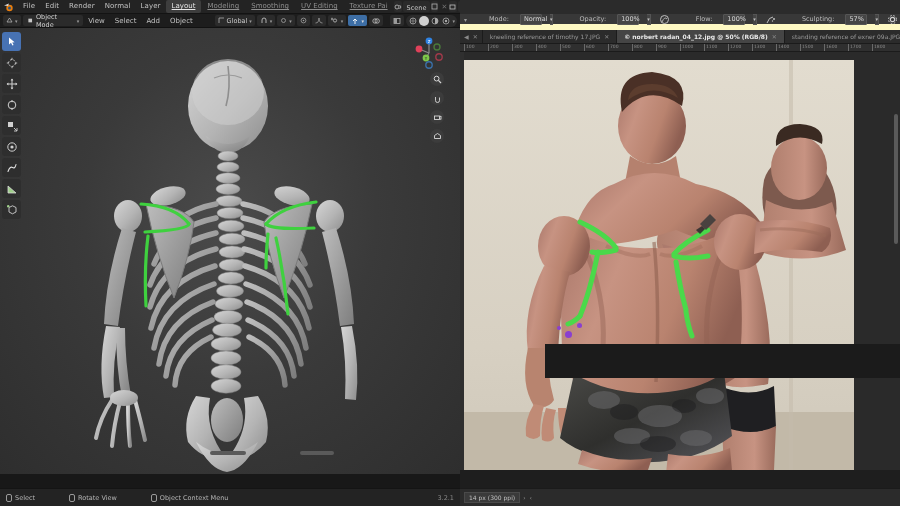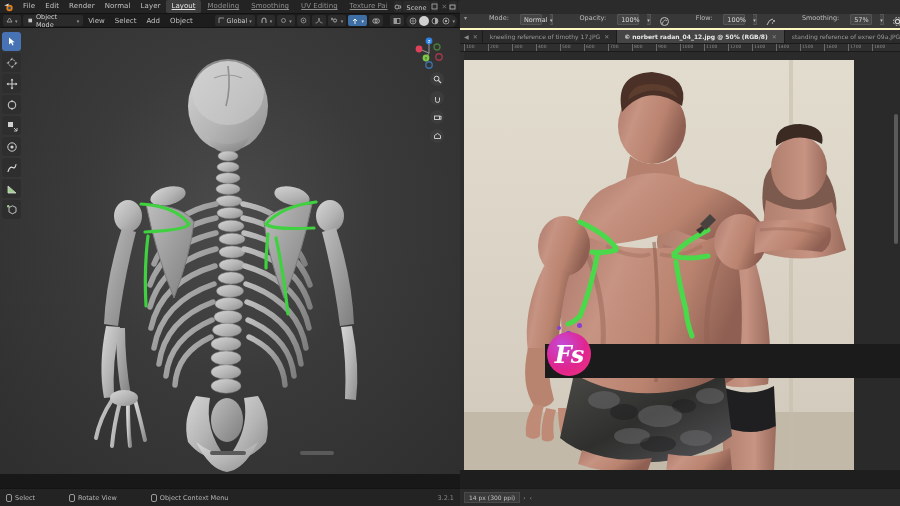--- a/index.html
+++ b/index.html
@@ -102,22 +102,22 @@
   #bl-scrollh {
     position:absolute; left:0; bottom:18px; width:460px; height:5px;
   }
   .sc-seg { position:absolute; height:4px; background:#5a5a5a; border-radius:2px; }
 
   
   #ps { position:absolute; left:460px; top:0; width:440px; height:506px;
         background:#1e1e1e; }
   #ps-titlebar { height:14px; background:#2b2b2b; }
   #ps-optionsbar {
-    height:16px; background:#383838; display:flex; align-items:flex-start;
-    padding-left:2px; gap:8px; border-bottom:2px solid #fef9c3;
+    height:16px; background:#383838; display:flex; align-items:center;
+    padding-left:2px; gap:8px; border-bottom:6px solid #fef9c3;
   }
   .ps-sep { width:1px; height:11px; background:#4a4a4a; margin:0 5px; }
   .ps-lbl { font-size:6.5px; color:#bcbcbc; margin-right:3px; }
   .ps-val {
     height:11px; background:#454545; border:1px solid #555; border-radius:1px;
     font-size:6.5px; color:#d8d8d8; display:flex; align-items:center;
     padding:0 3px; min-width:22px;
   }
   .ps-drop { width:9px; height:11px; background:#454545; border:1px solid #555;
              border-left:none; display:flex;align-items:center;justify-content:center; }
@@ -613,21 +613,21 @@
           <span style="font-size:5px;color:#c0c0c0">▾</span>
         </span>
       <span class="ps-ico">
         <svg width="11" height="11" viewBox="0 0 11 11">
             <path d="M2 9 Q4 3 8 3" fill="none" stroke="#c0c0c0" stroke-width="1"></path>
             <circle cx="9" cy="5" r="1" fill="#c0c0c0"></circle>
             <circle cx="7.5" cy="7" r="0.7" fill="#c0c0c0"></circle>
           </svg>
       </span>
       <div class="ps-sep"></div>
-      <span class="ps-lbl">Smoothing:</span>
+      <span class="ps-lbl">Sculpting:</span>
       <span class="ps-val">57%</span>
       <span class="ps-drop">
           <span style="font-size:5px;color:#c0c0c0">▾</span>
         </span>
       <span class="ps-ico">
         <svg width="11" height="11" viewBox="0 0 11 11">
             <circle cx="5.5" cy="5.5" r="2.2" fill="none" stroke="#d0d0d0" stroke-width="1.2"></circle>
             <circle cx="5.5" cy="5.5" r="4" fill="none" stroke="#d0d0d0" stroke-width="1" stroke-dasharray="1.6 1.6"></circle>
           </svg>
       </span>
@@ -834,18 +834,15 @@
       <span class="ps-statusfield">14 px (300 ppi)</span>
       <span style="font-size:6px;color:#a0a0a0;margin-right:4px">›</span>
       <span style="font-size:6px;color:#a0a0a0">‹</span>
     </div>
   </div>
 
   <div id="watermark">
     <div class="wm-dot" style="left:20px;bottom:40px;width:7px;height:7px"></div>
     <div class="wm-dot" style="left:32px;bottom:50px;width:5px;height:5px"></div>
     <div class="wm-dot" style="left:12px;bottom:48px;width:4px;height:4px"></div>
-    <div id="wm-badge">
-      <span>Fs</span>
-    </div>
   </div>
 
 </div>
 
 </body></html>

